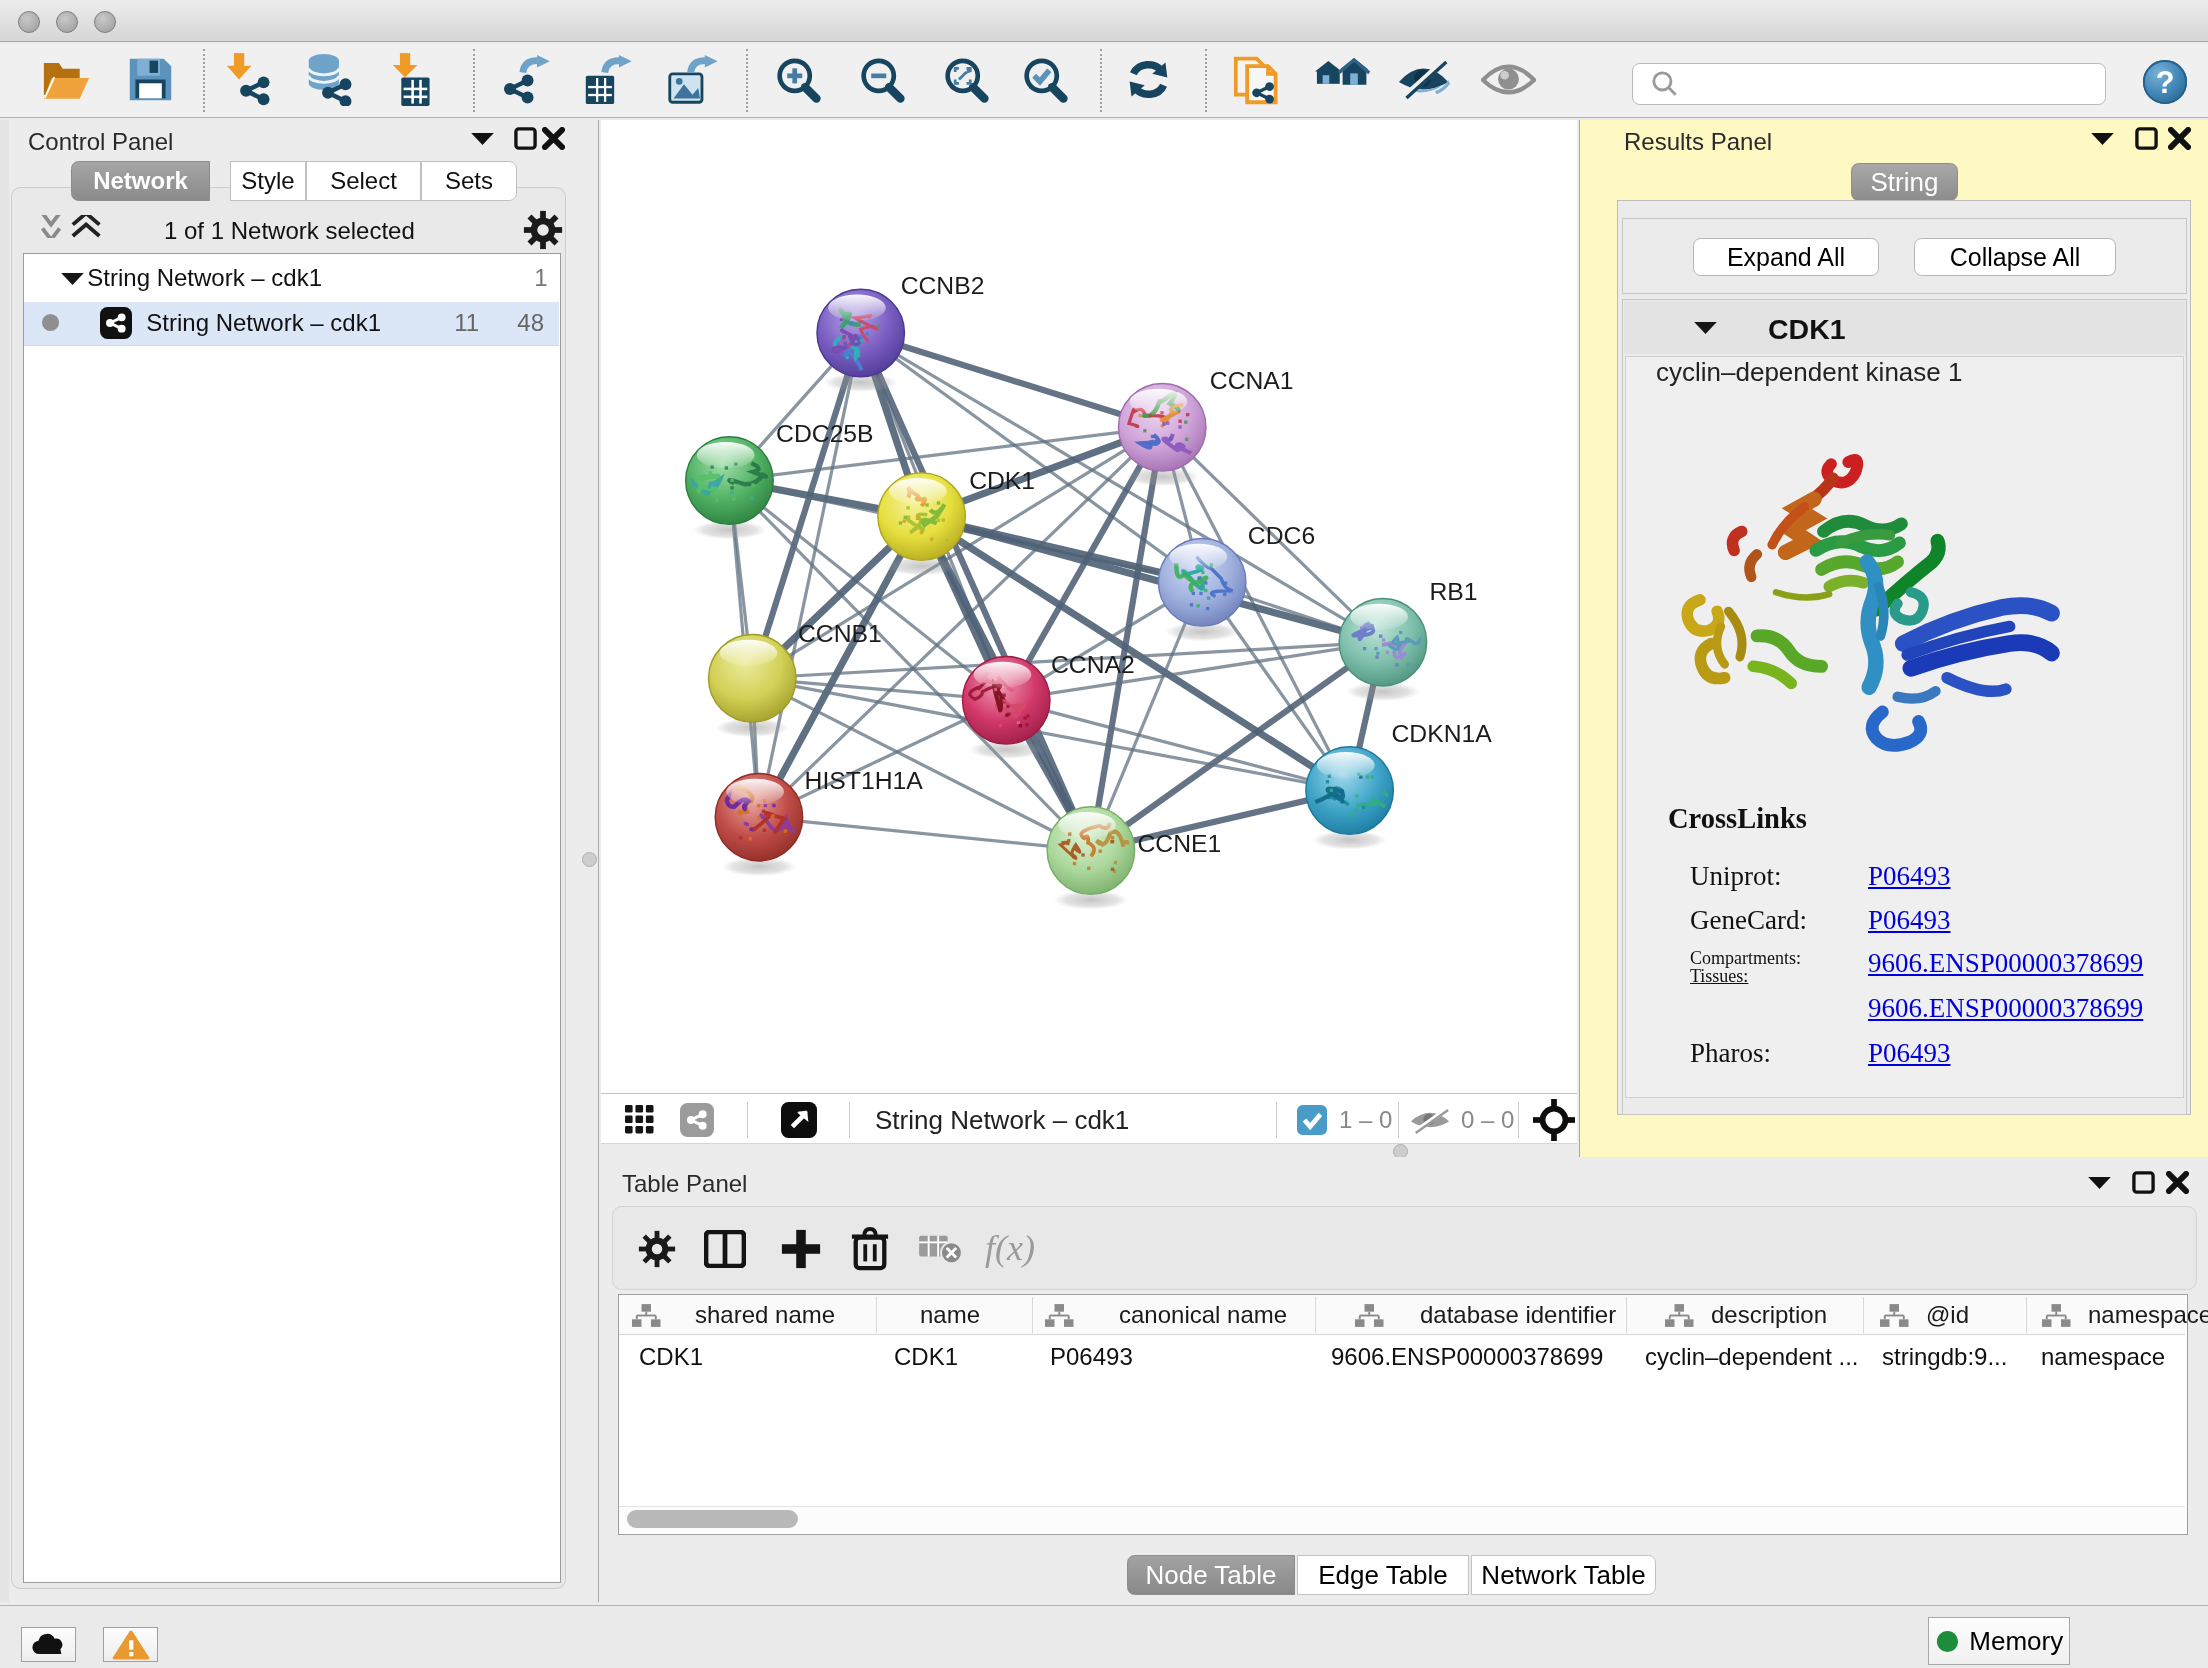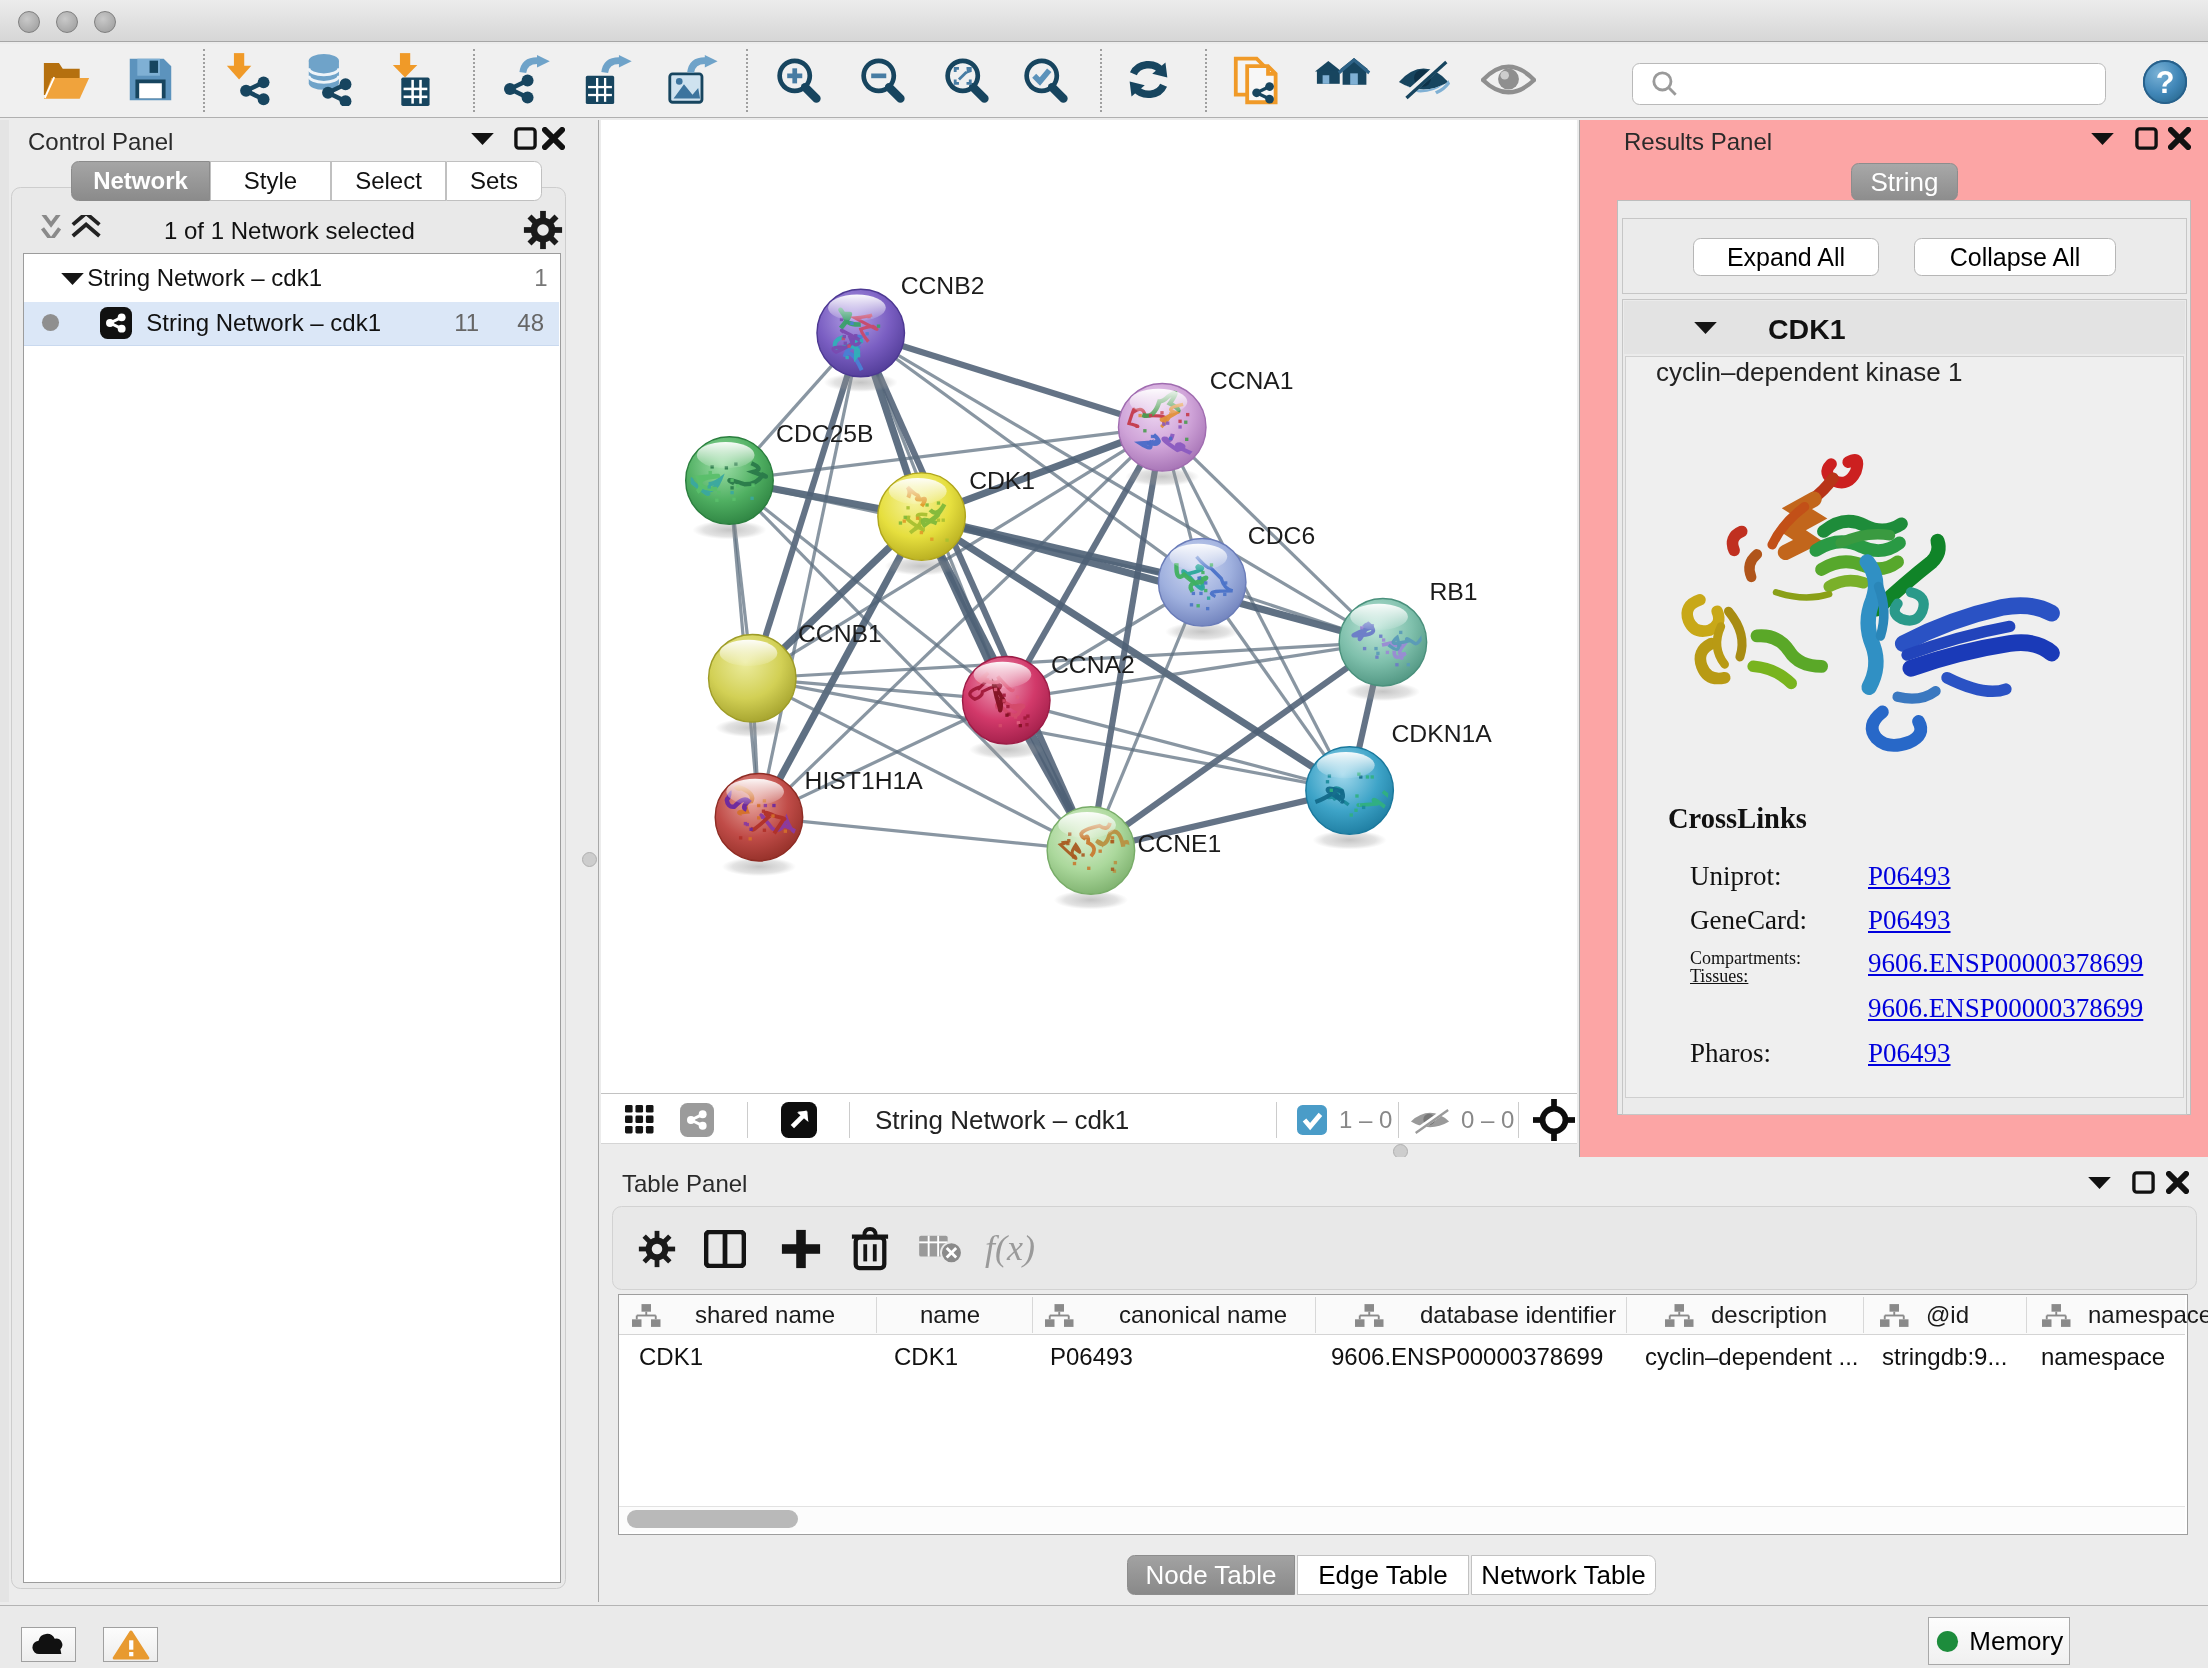--- a/index.html
+++ b/index.html
@@ -15,21 +15,21 @@
 .tab{height:40px;font-size:24px;display:flex;align-items:center;justify-content:center;background:#fff;border:1px solid #c0c0c0;color:#111;}
 .tabsel{background:linear-gradient(#a5a5a5,#8b8b8b);color:#fff;border-color:#8b8b8b;font-weight:bold;}
 #treecontainer{position:absolute;left:1.9px;top:67px;width:555px;height:1402px;background:#e9e9e9;border:1.9px solid #cdcdcd;border-radius:9.5px;}
 #treebox{position:absolute;left:11.4px;top:65px;width:538px;height:1330px;background:#fff;border:1.9px solid #9c9c9c;}
 #statusbar{position:absolute;left:0;top:1605px;width:2208px;height:63px;background:#eaeaea;border-top:1.9px solid #b4b4b4;}
 .sbtn{position:absolute;top:21px;width:55px;height:35px;background:linear-gradient(#fdfdfd,#ededed);border:1.9px solid #a0a0a0;display:flex;align-items:center;justify-content:center;}
 #membtn{position:absolute;top:11.4px;left:1928px;width:142px;height:48px;background:linear-gradient(#fdfdfd,#f0f0f0);border:1.9px solid #a8a8a8;display:flex;align-items:center;justify-content:center;font-size:26px;color:#000;}
 #canvas{position:absolute;left:601px;top:120px;width:976px;height:973px;background:#fff;}
 #cbot{position:absolute;left:601px;top:1093px;width:976px;height:51px;background:#fff;border-top:1.9px solid #c2c2c2;border-bottom:1px solid #d5d5d5;}
 .cbsep{position:absolute;top:7.6px;height:36px;width:0;border-left:1.9px solid #cccccc;}
-#rpanel{position:absolute;left:1579px;top:120px;width:630px;height:1037px;background:#fca5a5;border-left:1.9px solid #a8a8a8;}
+#rpanel{position:absolute;left:1579px;top:120px;width:630px;height:1037px;background:#fef9c3;border-left:1.9px solid #a8a8a8;}
 #tpanel{position:absolute;left:601px;top:1157px;width:1607px;height:445px;background:#ececec;}
 .serif{font-family:"Liberation Serif",serif;}
 a.lk{color:#0000dd;text-decoration:underline;}
 </style></head><body>
 <div id="titlebar">
  <div class="tl" style="left:18px;"></div>
     <div class="tl" style="left:56px;"></div>
     <div class="tl" style="left:94px;"></div>
 </div>
 <div id="toolbar"></div>
@@ -188,21 +188,21 @@
     </svg>
     <svg class="abs" style="left:505px;top:6.7px;" width="23" height="23" viewBox="0 0 24 24">
       <rect x="2" y="2" width="20" height="20" rx="3" fill="none" stroke="#111" stroke-width="3.5"></rect>
     </svg>
     <svg class="abs" style="left:533px;top:6.7px;" width="23" height="23" viewBox="0 0 24 24">
       <line x1="3" y1="3" x2="21" y2="21" stroke="#111" stroke-width="6" stroke-linecap="round"></line>
       <line x1="21" y1="3" x2="3" y2="21" stroke="#111" stroke-width="6" stroke-linecap="round"></line>
     </svg>
     <div class="tabrow">
 <div class="tab tabsel" style="width:139px;border-radius:7.6px 0 0 7.6px;">Network</div>
-<div class="tab" style="width:121px;">Style</div>
+<div class="tab" style="width:76px;margin-left:20px;">Style</div>
 <div class="tab" style="width:115px;">Select</div>
 <div class="tab" style="width:96px;border-radius:0 7.6px 7.6px 0;">Sets</div>
 </div>
 <div id="treecontainer">
 <svg class="abs" style="left:21px;top:27px;" width="38" height="23" viewBox="0 0 40 24">
         <path d="M 4 2 l 12 9 l -12 9 M 20 2 l 12 9 l -12 9" fill="none" stroke="#8a8a8a" stroke-width="4" transform="rotate(90 18 12)"></path>
       </svg>
       <svg class="abs" style="left:57px;top:27px;" width="38" height="23" viewBox="0 0 40 24">
         <path d="M 4 20 l 14 -12 l 14 12 M 4 32 l 14 -12 l 14 12" fill="none" stroke="#222" stroke-width="4" transform="translate(0,-10)"></path>
       </svg>

